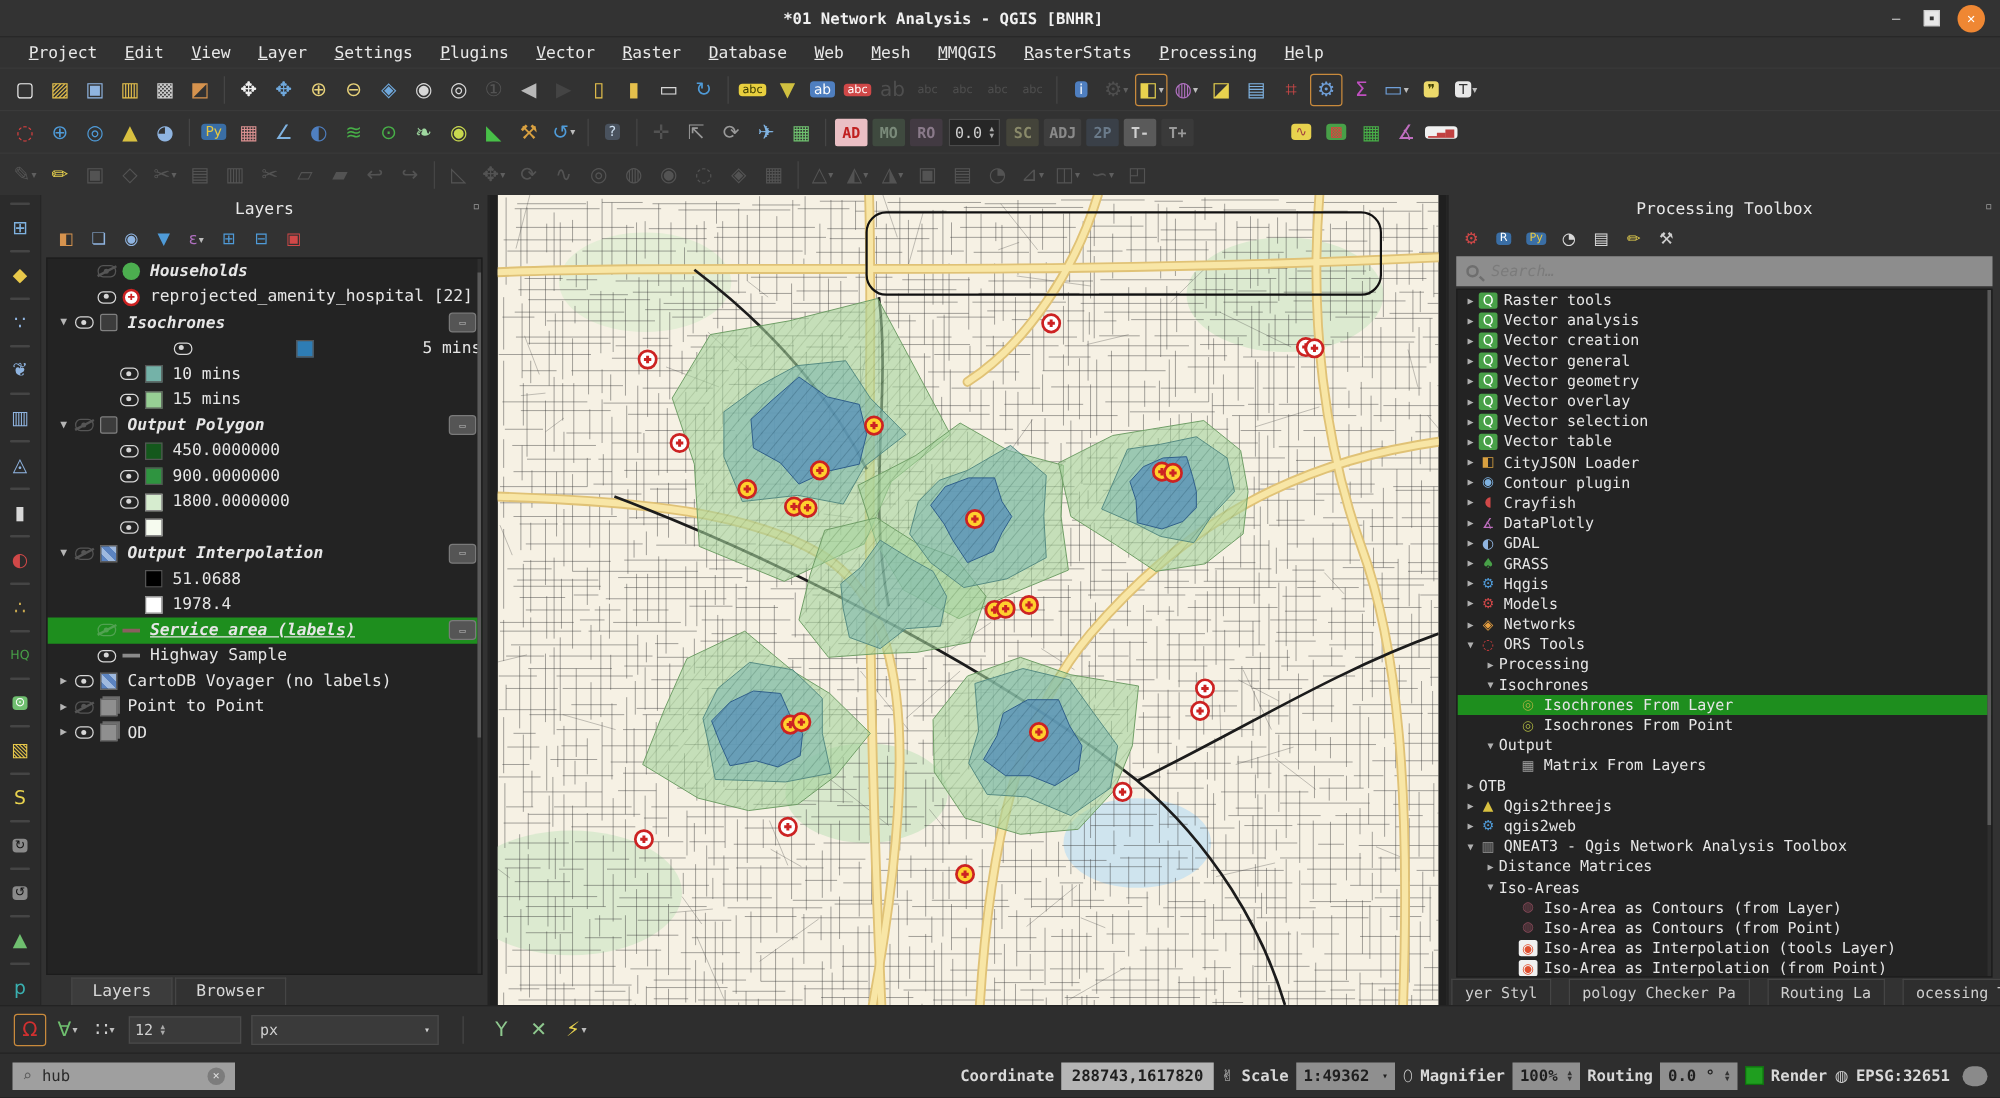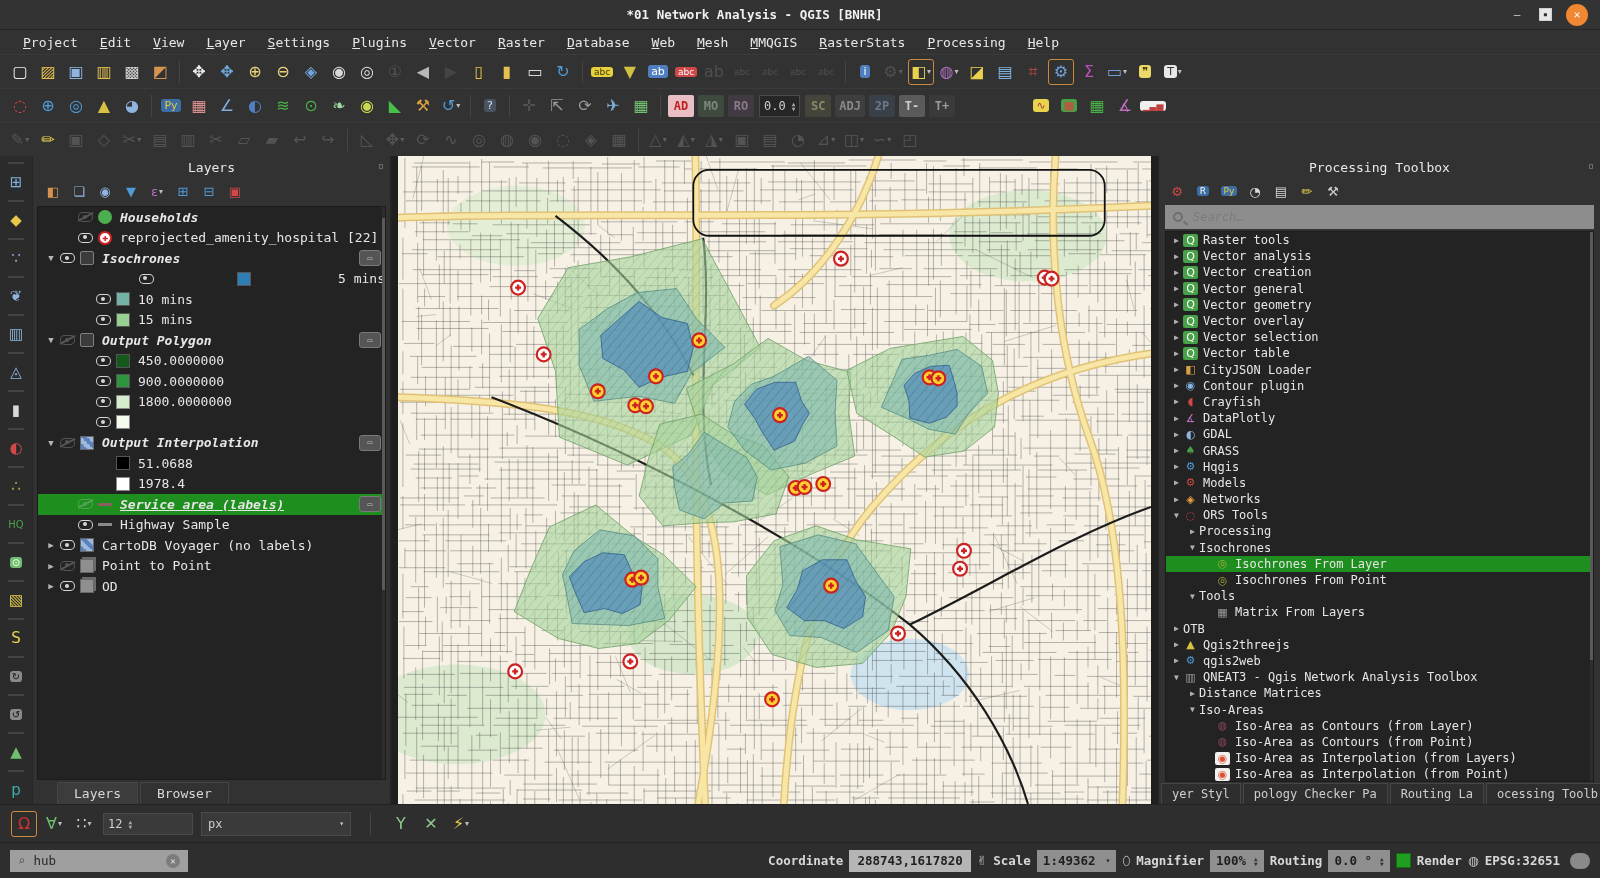--- a/index.html
+++ b/index.html
@@ -82,21 +82,21 @@
   .tsearch .mag{width:10px;height:10px;border:2px solid #6e6e6e;border-radius:50%;position:relative;flex:none;}
   .tsearch .mag::after{content:"";position:absolute;left:8px;top:8px;width:5px;height:2px;background:#6e6e6e;transform:rotate(45deg);}
   .tsearch input{background:transparent;border:none;outline:none;color:#555;font-family:inherit;font-size:12px;width:100%;}
   .tsearch input::placeholder{color:#7b7b7b;font-style:italic;}
   .ttree{flex:1;background:#232323;border:1px solid #1c1c1c;margin:0 6px;overflow:hidden;position:relative;}
   .trow{height:16.2px;display:flex;align-items:center;padding-left:4px;font-size:12px;white-space:nowrap;}
   .trow .exp{width:13px;font-size:8px;color:#b0b0b0;text-align:center;flex:none;}
   .trow .ticon{width:15px;height:13px;margin-right:5px;flex:none;display:flex;align-items:center;justify-content:center;
                font-family:"DejaVu Sans",sans-serif;font-size:11px;border-radius:2px;}
   .trow.sel{background:#1e8e1e;}
-  .ttabs{height:22px;display:flex;align-items:flex-end;gap:2px;padding-left:2px;flex:none;overflow:hidden;}
+  .ttabs{height:22px;display:flex;align-items:flex-end;gap:14px;padding-left:2px;flex:none;overflow:hidden;}
   .ttab{padding:3px 10px;font-size:12px;color:#cfcfcf;background:#2e2e2e;border:1px solid #454545;border-bottom:none;white-space:nowrap;}
   
   .snaprow{height:38px;background:#2e2e2e;border-top:1px solid #232323;display:flex;align-items:center;padding-left:10px;gap:2px;flex:none;}
   .snaprow .spin,.snaprow .selbox{background:#3a3a3a;}
   .selbox{height:24px;background:#3a3a3a;border:1px solid #4a4a4a;color:#d0d0d0;display:flex;align-items:center;
           padding:0 6px;font-size:12px;min-width:150px;justify-content:space-between;margin:0 3px;}
   
   .statusbar{height:36px;background:#2e2e2e;border-top:1px solid #232323;display:flex;align-items:center;padding:0 10px;gap:6px;flex:none;font-size:12.5px;}
   .locator{width:178px;height:22px;background:#9f9f9f;color:#2a2a2a;display:flex;align-items:center;padding:0 8px;gap:8px;}
   .locator .x{margin-left:auto;width:14px;height:14px;border-radius:50%;background:#7c7c7c;color:#e0e0e0;font-size:9px;display:flex;align-items:center;justify-content:center;}
@@ -1022,21 +1022,21 @@
             <span class="ticon" style="color: rgb(168, 176, 64);">◎</span>
             <span>Isochrones From Layer</span>
           </div>
           <div class="trow" style="padding-left: 36px;">
             <span class="exp"></span>
             <span class="ticon" style="color: rgb(168, 176, 64);">◎</span>
             <span>Isochrones From Point</span>
           </div>
           <div class="trow" style="padding-left: 20px;">
             <span class="exp">▼</span>
-            <span>Tools</span>
+            <span>Output</span>
           </div>
           <div class="trow" style="padding-left: 36px;">
             <span class="exp"></span>
             <span class="ticon" style="color: rgb(154, 154, 154);">▦</span>
             <span>Matrix From Layers</span>
           </div>
           <div class="trow" style="padding-left: 4px;">
             <span class="exp">▶</span>
             <span>OTB</span>
           </div>
@@ -1069,21 +1069,21 @@
             <span>Iso-Area as Contours (from Layer)</span>
           </div>
           <div class="trow" style="padding-left: 36px;">
             <span class="exp"></span>
             <span class="ticon" style="color: rgb(138, 74, 90);">◍</span>
             <span>Iso-Area as Contours (from Point)</span>
           </div>
           <div class="trow" style="padding-left: 36px;">
             <span class="exp"></span>
             <span class="ticon" style="color: rgb(224, 80, 48); background: rgb(240, 240, 240);">◉</span>
-            <span>Iso-Area as Interpolation (from Layers)</span>
+            <span>Iso-Area as Interpolation (tools Layer)</span>
           </div>
           <div class="trow" style="padding-left: 36px;">
             <span class="exp"></span>
             <span class="ticon" style="color: rgb(224, 80, 48); background: rgb(240, 240, 240);">◉</span>
             <span>Iso-Area as Interpolation (from Point)</span>
           </div>
           <div class="scroll-v">
             <div class="thumb" style="top:0;height:78%"></div>
           </div>
         </div>

